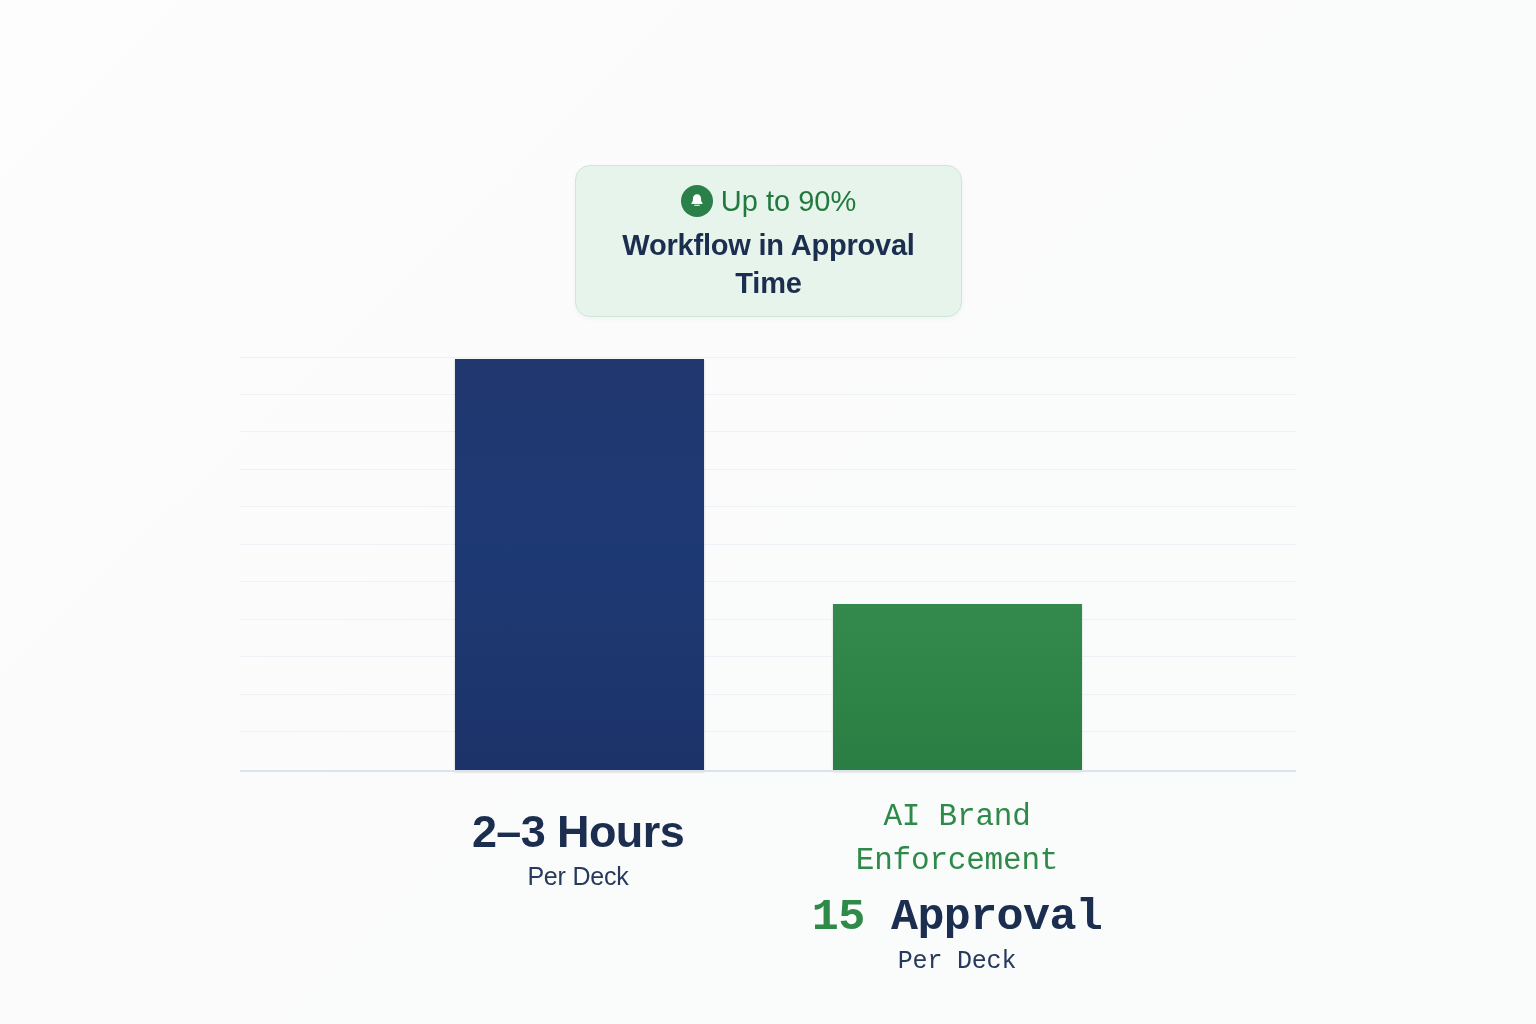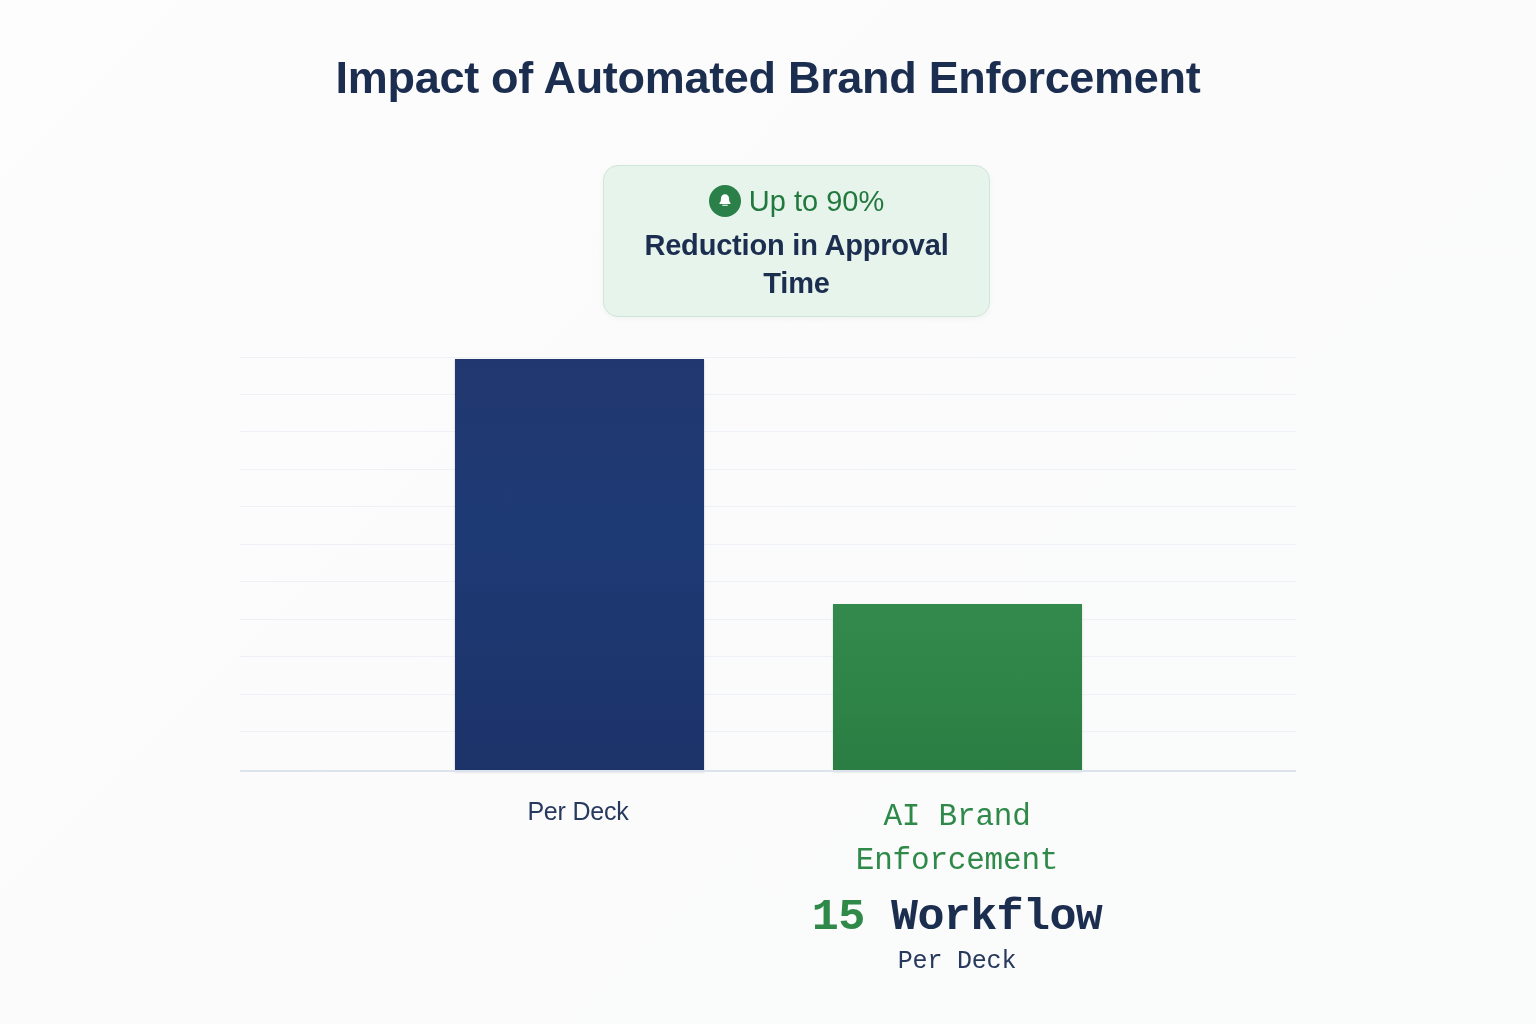--- a/index.html
+++ b/index.html
@@ -30,21 +30,21 @@
     font-size: 45px;
     font-weight: 700;
     letter-spacing: -0.3px;
     color: #1c2e4f;
     font-family: "Liberation Sans", sans-serif;
   }
 
   
   .callout {
     position: absolute;
-    left: 603px;
+    left: 575px;
     top: 165px;
     width: 387px;
     height: 152px;
     box-sizing: border-box;
     background: #e7f4ec;
     border: 1px solid #cfe6da;
     border-radius: 15px;
     box-shadow: 0 2px 5px rgba(40,90,60,0.05);
     padding: 16px 18px 14px 18px;
     text-align: center;
@@ -165,33 +165,32 @@
     letter-spacing: -0.2px;
   }
   .stack-manual .cat-value { margin-top: 10px; }
   .stack-ai .cat-value { margin-top: 8px; }
 </style>
 </head>
 <body>
 
 <div id="stage">
 
-  <div class="chart-title">Impact of Automated Brand Enforcement</div>
 
   <div class="callout">
     <div class="callout-top">
       <span class="callout-icon">
         <svg width="18" height="18" viewBox="0 0 24 24" aria-hidden="true">
           <path d="M12 3c-3.2 0-5.4 2.4-5.4 5.6 0 4.1-1.2 5.3-2 6.2-.35.4-.08 1.05.47 1.05h13.86c.55 0 .82-.65.47-1.05-.8-.9-2-2.1-2-6.2C17.4 5.4 15.2 3 12 3z" fill="#ffffff"></path>
           <rect x="8.2" y="16.9" width="7.6" height="1.5" rx="0.75" fill="#ffffff"></rect>
         </svg>
       </span>
       <span class="callout-headline">Up to 90%</span>
     </div>
-    <div class="callout-sub">Reduction in Approval Time</div>
+    <div class="callout-sub">Workflow in Approval Time</div>
   </div>
 
   <div class="plot">
     <div class="gridlines">
       <div class="gridline" style="top:5px"></div>
       <div class="gridline" style="top:42px"></div>
       <div class="gridline" style="top:79px"></div>
       <div class="gridline" style="top:117px"></div>
       <div class="gridline" style="top:154px"></div>
       <div class="gridline" style="top:192px"></div>
@@ -201,22 +200,23 @@
       <div class="gridline" style="top:342px"></div>
       <div class="gridline" style="top:379px"></div>
     </div>
     <div class="bar bar-manual"></div>
     <div class="bar bar-ai"></div>
   </div>
 
   <div class="axis-line"></div>
 
   <div class="cat cat-manual stack-manual">
+    <div class="cat-value"><span>2–3</span><span> Hours</span></div>
     <div class="cat-unit">Per Deck</div>
   </div>
 
   <div class="cat cat-ai stack-ai">
     <div class="cat-name green">AI Brand Enforcement</div>
-    <div class="cat-value"><span class="hl">15</span><span> Workflow</span></div>
+    <div class="cat-value"><span class="hl">15</span><span> Approval</span></div>
     <div class="cat-unit">Per Deck</div>
   </div>
 
 </div>
 
 </body></html>

